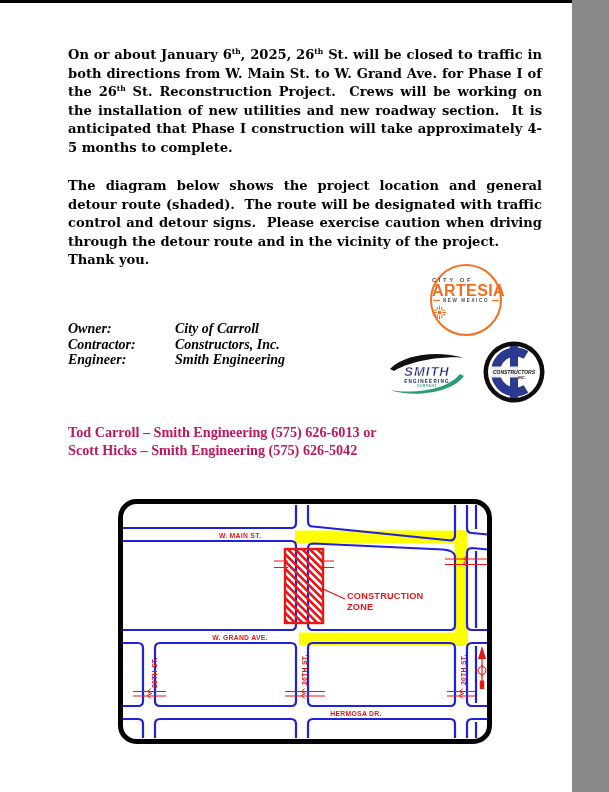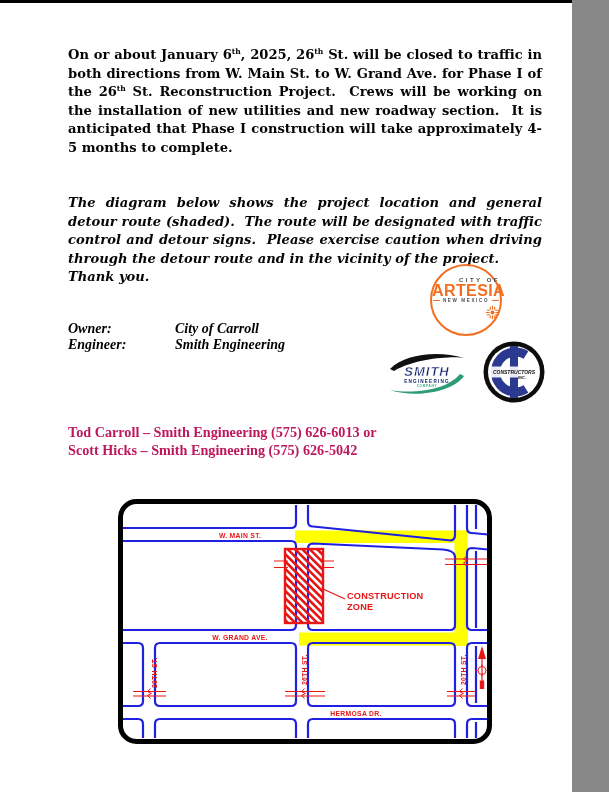--- a/index.html
+++ b/index.html
@@ -5,37 +5,37 @@
   html,body{margin:0;padding:0;background:#888;}
   .page{position:relative;width:572px;height:792px;background:#ffffff;overflow:hidden;
         font-family:"Liberation Serif",serif;}
   .top-rule{position:absolute;left:0;top:0;width:609px;height:3px;background:#000;}
 
   
   .body-text{position:absolute;left:68px;width:474px;margin:0;
              font-family:"DejaVu Serif",serif;font-weight:700;font-size:13.1px;
              line-height:18.6px;color:#050505;text-align:justify;}
   .para1{top:46px;}
-  .para2{top:194px;font-style:italic;}
+  .para2{top:177px;}
   sup{font-size:0.58em;vertical-align:super;line-height:0;}
 
   
   .parties{position:absolute;left:68px;top:321px;font-weight:700;font-style:italic;
            font-size:14px;line-height:15.6px;color:#000;}
   .parties .row{display:flex;}
   .parties .lbl{width:107px;}
 
   .contact-heading{position:absolute;left:68px;top:387px;margin:0;font-weight:700;
                    font-size:14.2px;color:#000;}
   .contact-lines{position:absolute;left:68px;top:423px;margin:0;font-weight:700;
                  font-size:14.2px;line-height:18px;color:#be185d;}
 
   
   .artesia{position:absolute;left:430px;top:264px;width:72px;height:72px;border-radius:50%;
-           border:2px solid #F26F21;background:#fff;text-align:right;box-sizing:border-box;
+           border:2px solid #F26F21;background:#fff;text-align:left;box-sizing:border-box;
            font-family:"Liberation Sans",sans-serif;}
   .a-cityof{margin-top:11px;font-size:6px;letter-spacing:2.5px;color:#4d4d4d;font-weight:700;}
   .a-name{font-size:16px;font-weight:700;color:#F26F21;letter-spacing:0.4px;line-height:15px;}
   .a-nm{font-size:4.6px;letter-spacing:1.6px;color:#4d4d4d;font-weight:700;
         display:flex;align-items:center;justify-content:center;gap:3px;}
   .a-nm::before,.a-nm::after{content:"";display:block;width:7px;height:1px;background:#F26F21;}
   .zia{margin-top:2px;}
 
   .logo-abs{position:absolute;}
 
@@ -71,20 +71,24 @@
                  M0.8 7.5 H4.6 M1.8 5.3 H4.8 M1.8 9.7 H4.8
                  M10.4 7.5 H14.2 M10.2 5.3 H13.2 M10.2 9.7 H13.2" fill="none"></path>
       </g>
     </svg>
   </div>
 
   <div class="parties">
     <div class="row">
       <span class="lbl">Owner:</span>
       <span>City of Carroll</span>
+    </div>
+    <div class="row">
+      <span class="lbl">Contractor:</span>
+      <span>Constructors, Inc.</span>
     </div>
     <div class="row">
       <span class="lbl">Engineer:</span>
       <span>Smith Engineering</span>
     </div>
   </div>
 
   <svg class="logo-abs" style="left:386px;top:349px;" width="82" height="50" viewBox="0 0 82 50">
     <path d="M4 20 C18 5 52 1 78 9 C68 7 30 9 8 22 Z" fill="#101010"></path>
     <path d="M78 27 C66 44 28 49 4 41 C26 45 60 42 74 25 Z" fill="#2E9B78"></path>

